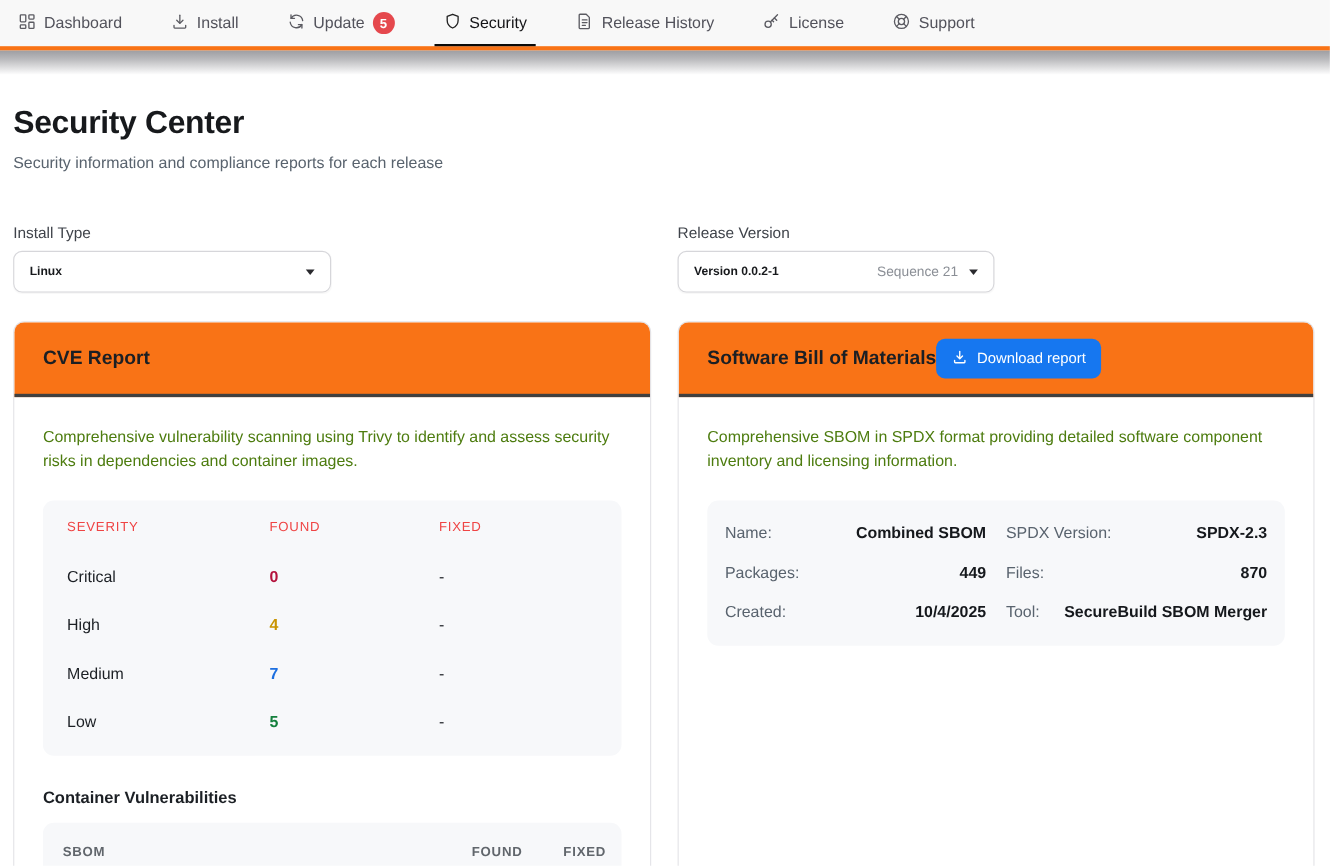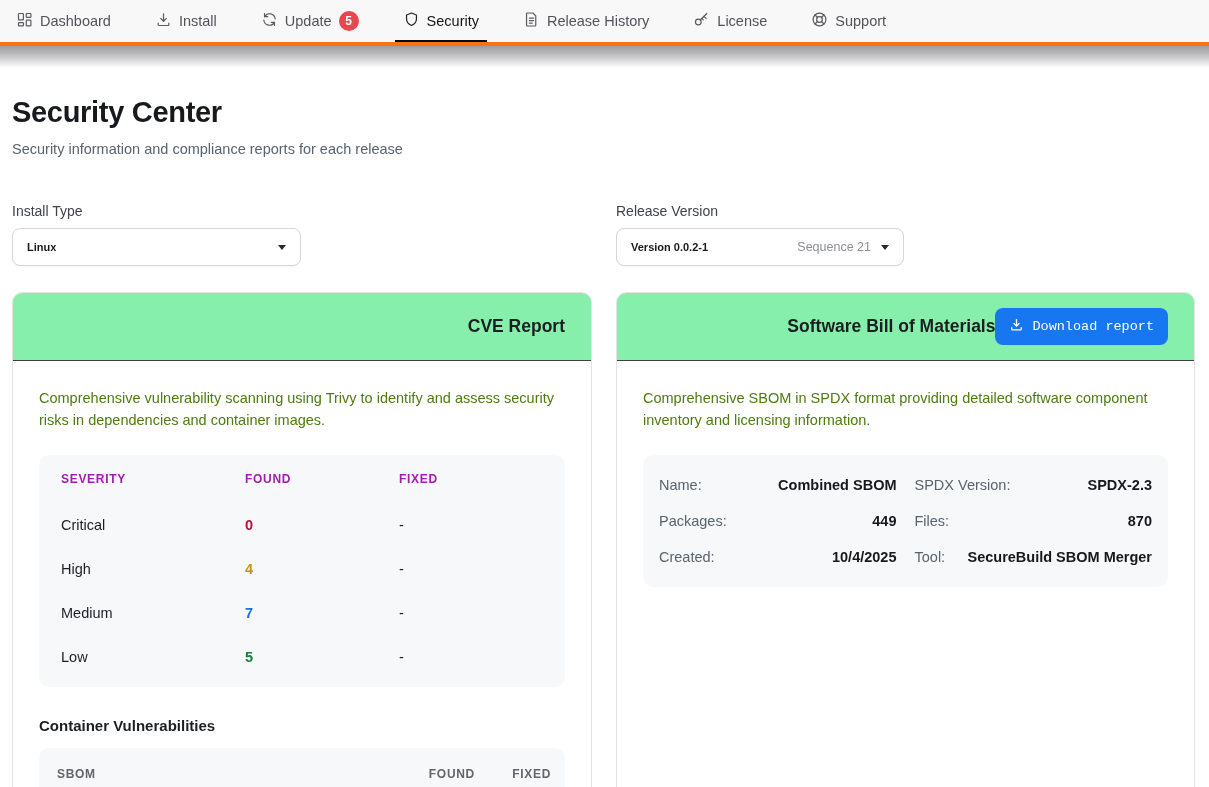--- a/index.html
+++ b/index.html
@@ -39,38 +39,38 @@
   .select-main { font-size:11px; font-weight:700; color:#17191c; }
   .select-sub { font-size:12.5px; color:#8b8f96; margin-left:auto; margin-right:6px; }
   .select-linux .select-main { margin-right:auto; }
   .caret { width:0; height:0; border-left:4.5px solid transparent; border-right:4.5px solid transparent;
     border-top:5.5px solid #2a2a2e; margin-left:4px; flex:none; }
 
   
   .cards { display:grid; grid-template-columns:580px 579px; column-gap:24px;
     margin-top:26px; align-items:start; }
   .card { border:1px solid #e3e3e7; border-radius:10px; background:#fff; height:560px; overflow:hidden; }
-  .card-header { min-height:68px; background:#86efac; border-bottom:1px solid #404040;
-    display:flex; align-items:center; justify-content:flex-end; padding:0 26px; }
+  .card-header { min-height:68px; background:#f97316; border-bottom:3px solid #404040;
+    display:flex; align-items:center; justify-content:flex-start; padding:0 26px; }
   .card-title { font-size:17.5px; font-weight:700; color:#1b1f24; }
   .card-body { padding:26px; }
   .card-desc { font-size:14.5px; line-height:1.52; color:#4d7c0f; }
 
   .btn-download { display:flex; align-items:center; gap:8px; border:none; border-radius:8px;
     color:#fff; font-size:13.5px; font-weight:500; padding:9px 14px; cursor:pointer;
-    font-family:Liberation Mono, monospace; }
+    font-family:Liberation Sans, sans-serif; }
   .btn-download svg { width:15px; height:15px; stroke:#fff; stroke-width:2; fill:none;
     stroke-linecap:round; stroke-linejoin:round; }
 
   
   .sev-table { margin-top:24px; background:#f7f8fa; border-radius:10px; padding-bottom:8px; }
   .sev-row { display:grid; grid-template-columns:184px 154px 1fr; align-items:center;
     padding:0 22px; height:44px; font-size:14.5px; }
-  .sev-row.head { height:48px; font-size:12px; letter-spacing:0.7px; font-weight:700;
-    color:#a21caf; }
+  .sev-row.head { height:48px; font-size:12px; letter-spacing:0.7px; font-weight:400;
+    color:#ef4444; }
   .sev-num { font-weight:600; }
   .sev-dash { color:#1b1f24; }
 
   .sub-heading { margin-top:30px; font-size:15px; font-weight:700; color:#1b1f24; }
   .cont-table-head { margin-top:14px; background:#f7f8fa; border-radius:10px 10px 0 0;
     display:grid; grid-template-columns:1fr 62px 54px; column-gap:22px; align-items:center;
     padding:0 14px 0 18px; height:52px; font-size:12px; letter-spacing:0.7px; font-weight:600;
     color:#61666c; }
   .cont-table-head .num-col { text-align:right; }
 

